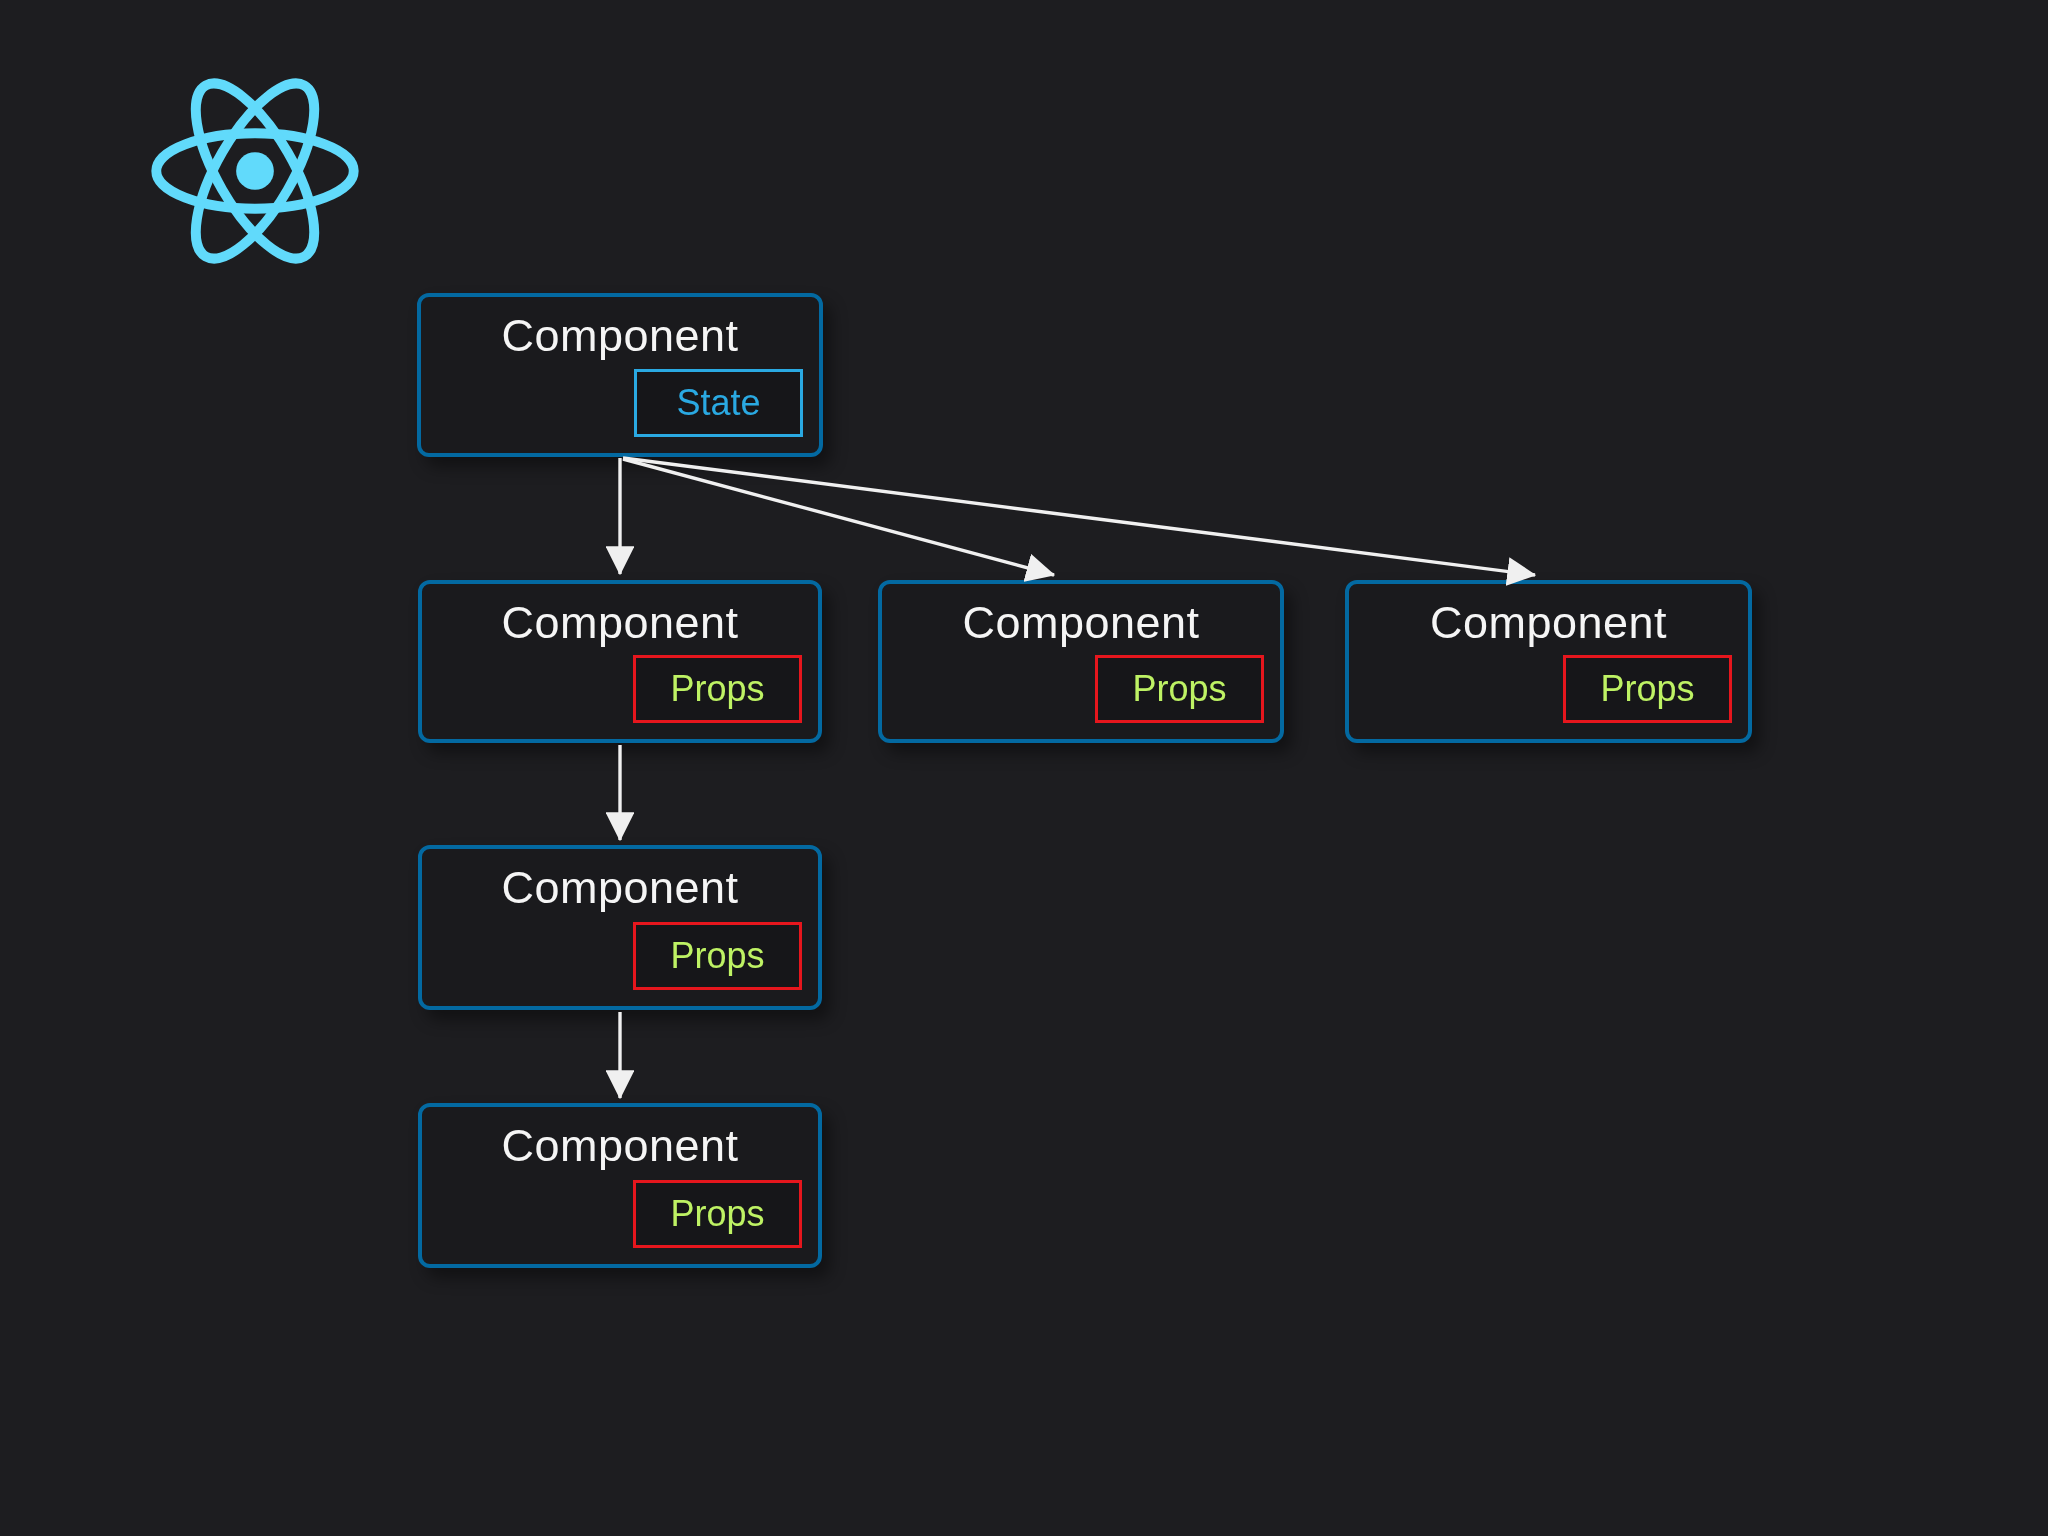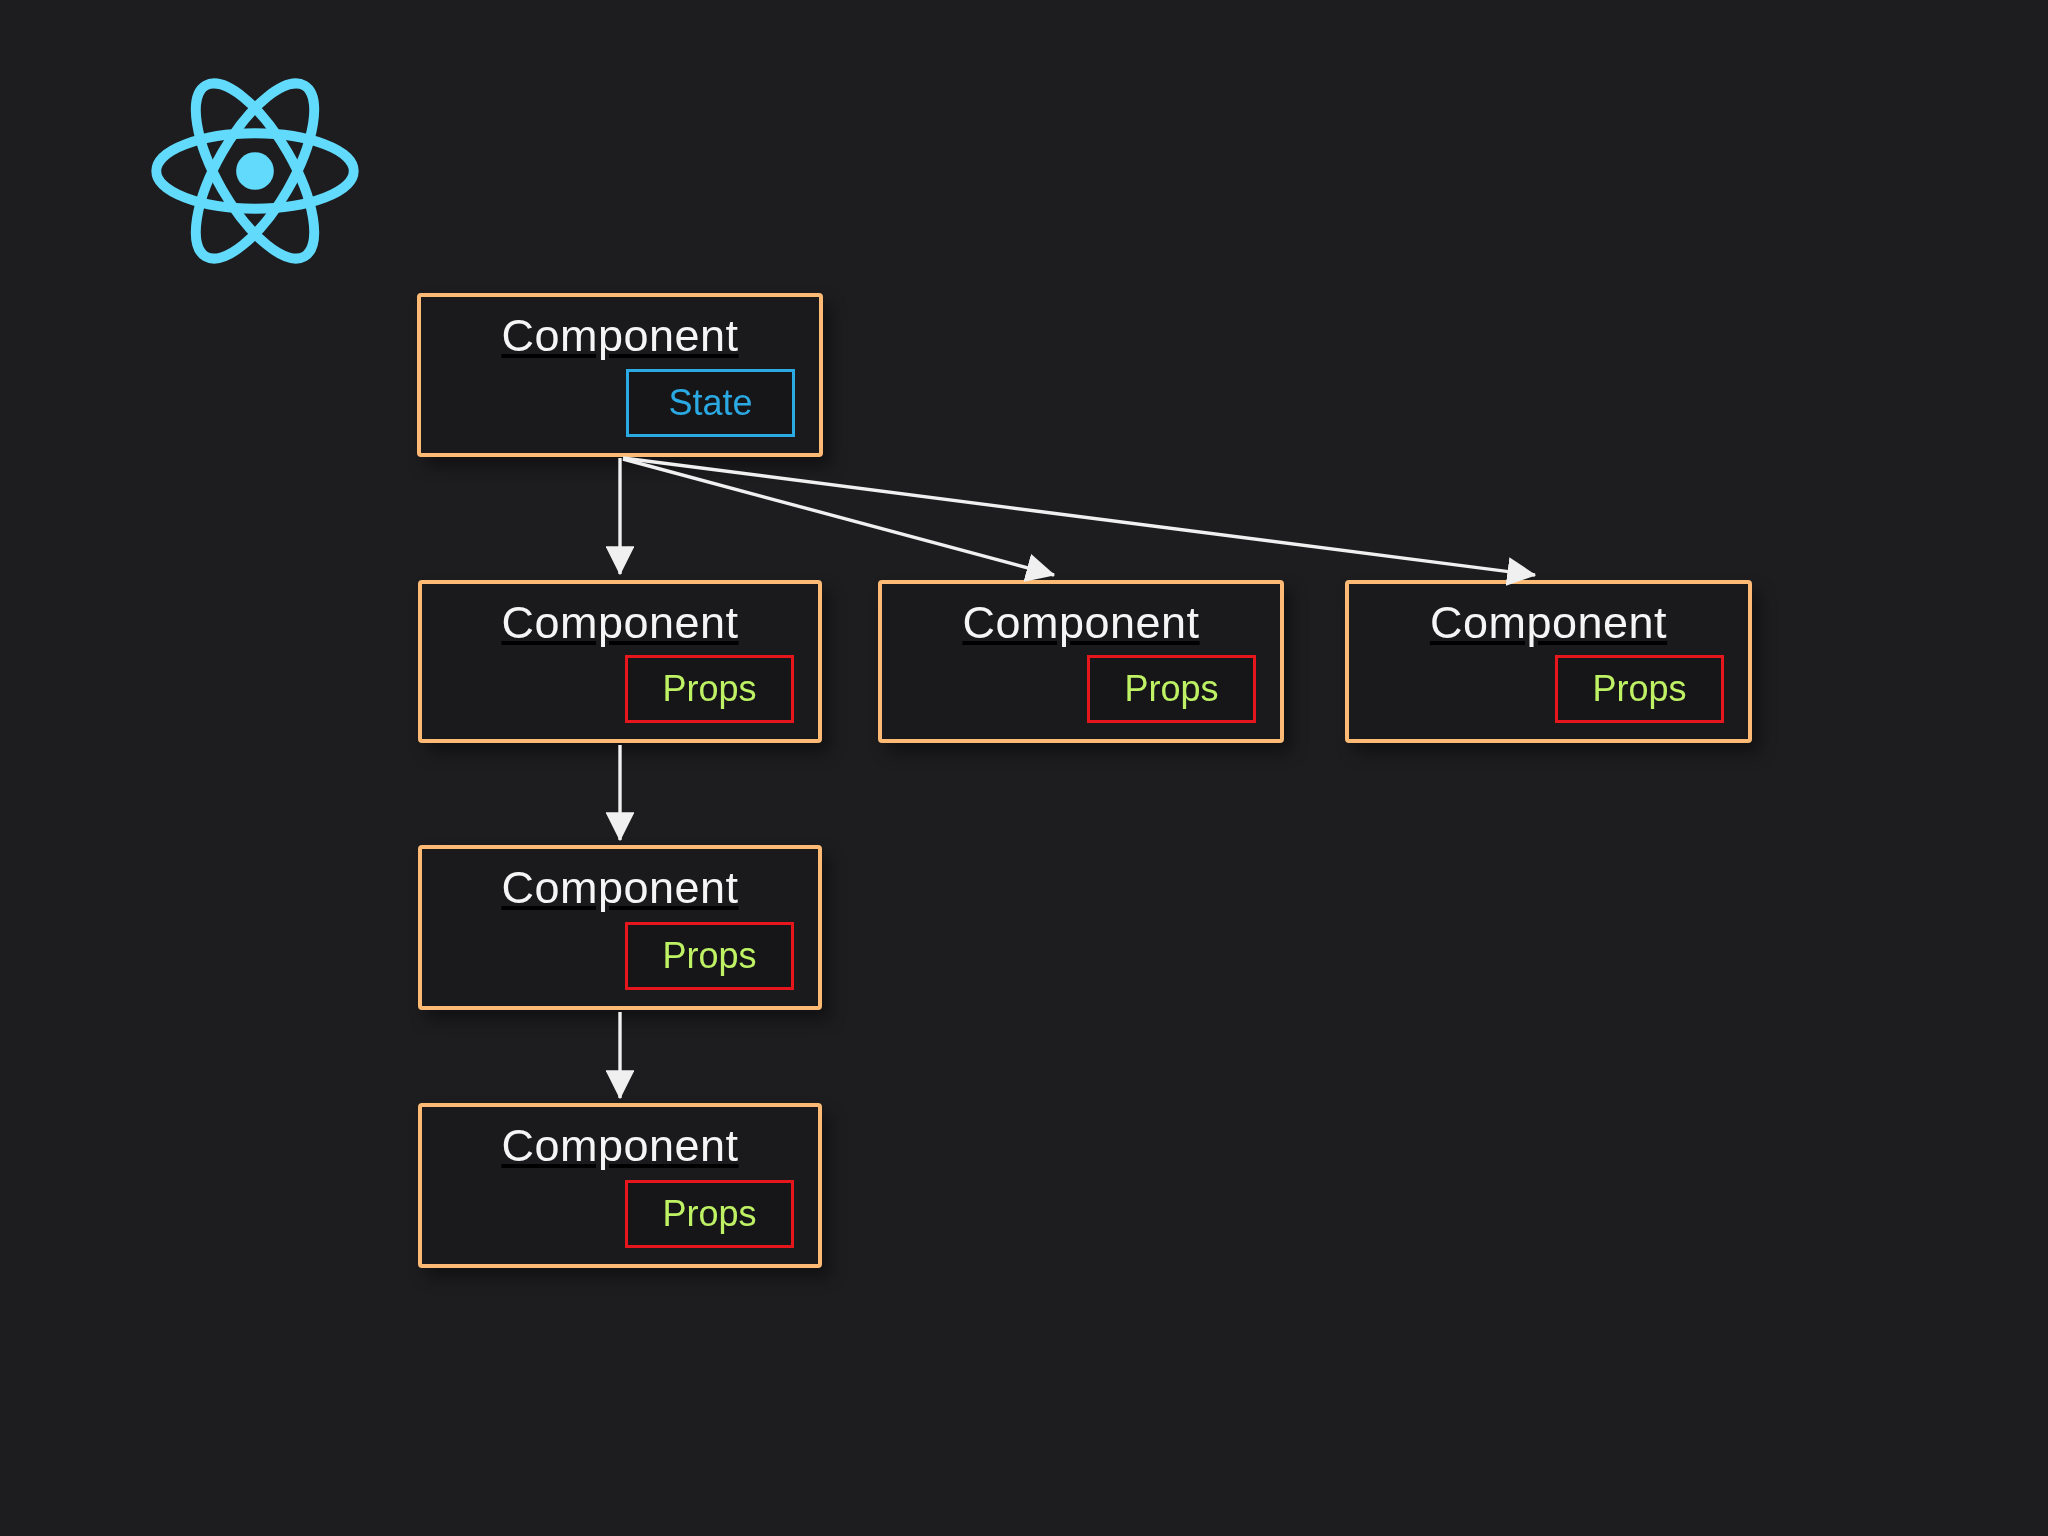--- a/index.html
+++ b/index.html
@@ -22,37 +22,36 @@
     position: absolute;
     left: 150px;
     top: 73px;
     width: 210px;
     height: 196px;
   }
   .node {
     position: absolute;
     box-sizing: border-box;
     background: #1a1a1d;
-    border: 4px solid #fdba74;
-    border-radius: 4px;
+    border: 4px solid #0369a1;
+    border-radius: 12px;
     box-shadow: 8px 10px 16px rgba(0,0,0,0.40);
-    text-decoration: underline;
   }
   .node-title {
     display: block;
     padding-top: 14px;
     text-align: center;
     font-size: 45px;
     line-height: 1.1;
     color: #f5f5f5;
     letter-spacing: 0.5px;
   }
   .badge {
     position: absolute;
-    right: 24px;
+    right: 16px;
     bottom: 16px;
     box-sizing: border-box;
     width: 169px;
     height: 68px;
     display: flex;
     align-items: center;
     justify-content: center;
     font-size: 36px;
     background: rgba(0,0,0,0.12);
   }

